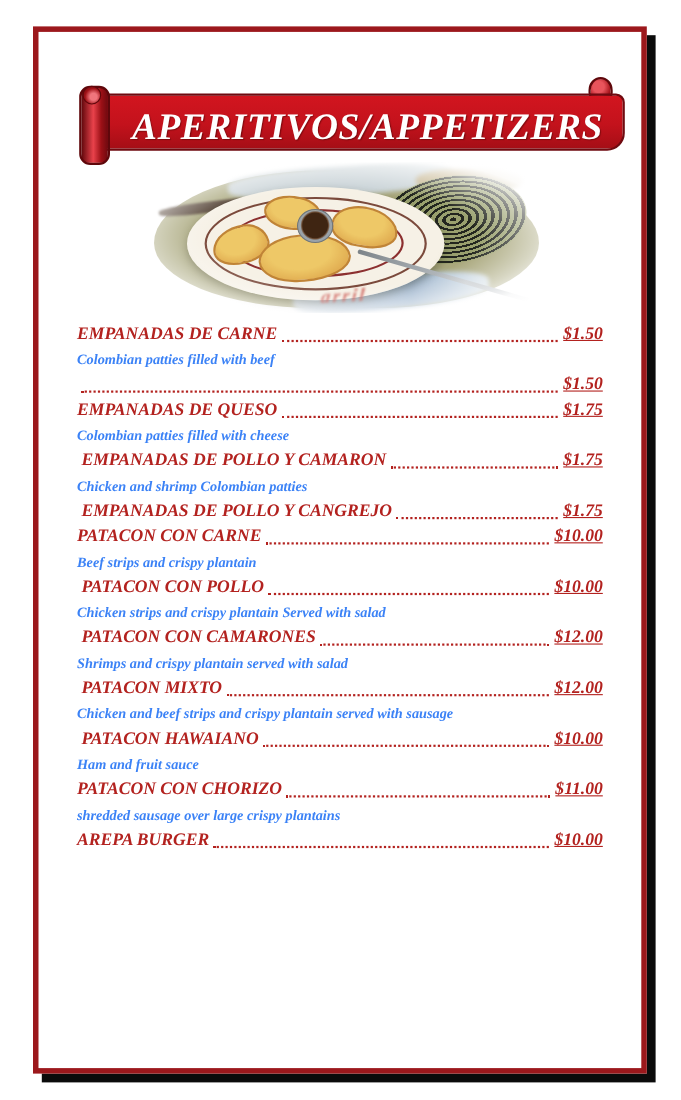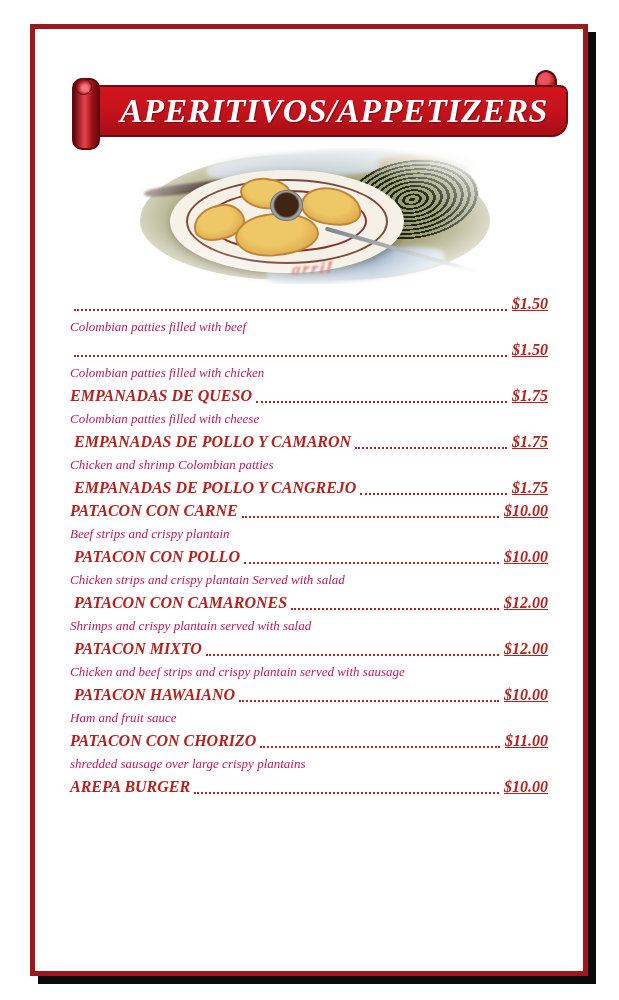--- a/index.html
+++ b/index.html
@@ -36,21 +36,21 @@
     width: 15px; height: 15px; border-radius: 50%;
     background: radial-gradient(circle at 60% 60%, #f0757c 0 25%, #a01117 60%, #5f070b 100%);
     border: 1px solid #5f070b;
   }
   .band {
     position: absolute; left: 55px; top: 56px;
     width: 478px; height: 52px;
     background: linear-gradient(180deg, #d2151f 0%, #c3121c 55%, #a50e16 100%);
     border: 2px solid #6f0a10;
     border-radius: 4px 8px 16px 4px;
-    display: flex; align-items: center; justify-content: center;
+    display: flex; align-items: flex-end; justify-content: center;
     z-index: 2;
     padding-left: 10px;
   }
   .band-text {
     color: #ffffff;
     font-weight: bold; font-style: italic;
     font-size: 34px; letter-spacing: 0.5px;
     white-space: nowrap;
     text-shadow: 1px 1px 1px rgba(60,0,0,.45);
   }
@@ -143,22 +143,22 @@
   .item-name { white-space: pre; }
   .leader {
     flex: 1 1 auto;
     border-bottom: 2px dotted #b3221f;
     margin: 0 5px 4px 4px;
     align-self: flex-end;
     min-width: 20px;
   }
   .item-price { white-space: nowrap; text-decoration: underline; }
   .item-desc {
-    color: #be185d;
-    font-weight: normal; font-style: italic; font-size: 13px;
+    color: #3b82f6;
+    font-weight: bold; font-style: italic; font-size: 13px;
     line-height: 23px; min-height: 23px;
     white-space: pre-wrap;
   }
 </style>
 </head>
 <body>
 
 <div class="canvas">
   <div class="frame">
 
@@ -187,32 +187,32 @@
         <div class="p-cup"></div>
       </div>
       <div class="p-spoon"></div>
       <span class="photo-text">arril</span>
       <div class="vignette"></div>
     </div>
 
     <div class="menu">
   <div class="menu-item">
     <div class="name-row">
+      <span class="item-name">EMPANADAS DE CARNE</span>
       <span class="leader"></span>
       <span class="item-price">$1.50</span>
     </div>
     <div class="item-desc">Colombian patties filled with beef</div>
   </div>
 
   <div class="menu-item">
     <div class="name-row">
       <span class="leader"></span>
       <span class="item-price">$1.50</span>
     </div>
-    <div class="item-desc">Colombian patties filled with chicken</div>
   </div>
 
   <div class="menu-item">
     <div class="name-row">
       <span class="item-name">EMPANADAS DE QUESO</span>
       <span class="leader"></span>
       <span class="item-price">$1.75</span>
     </div>
     <div class="item-desc">Colombian patties filled with cheese</div>
   </div>

